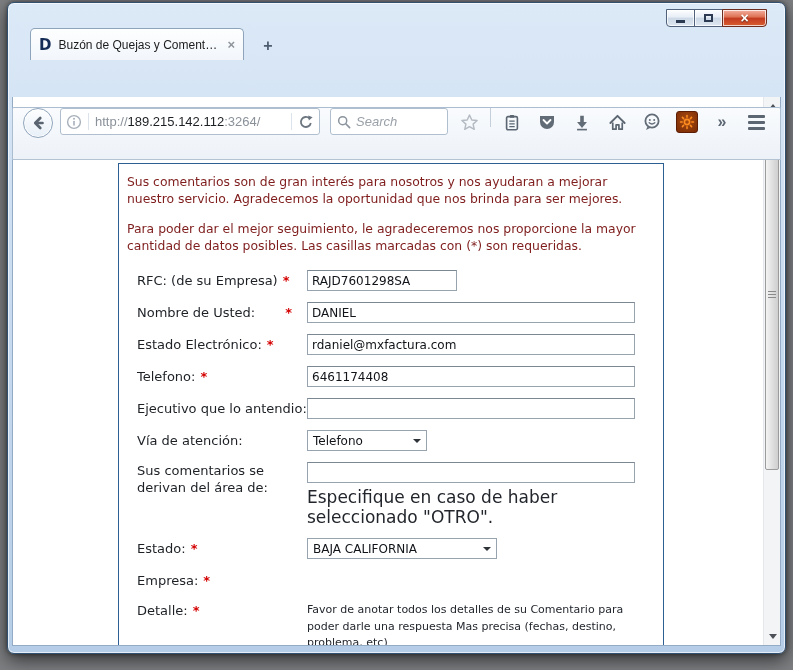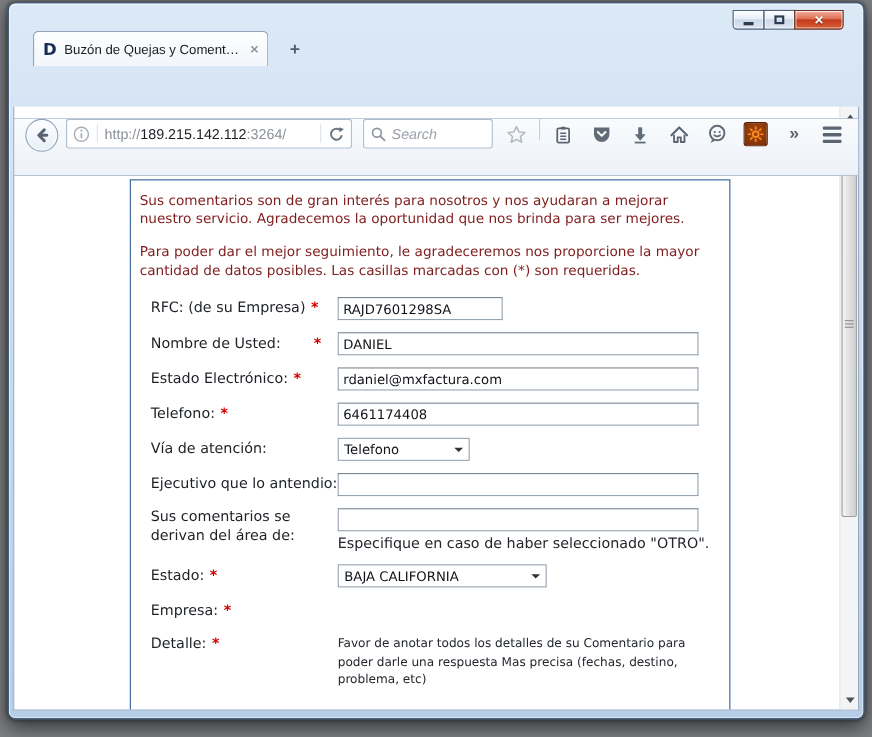--- a/index.html
+++ b/index.html
@@ -104,21 +104,21 @@
 
   .sel { position:relative; height:21px; border:1px solid #97a3af; background:#fff;
     display:flex; align-items:center; padding:0 20px 0 5px; font-size:12px; color:#101318; }
   .sel .arrow { position:absolute; right:5px; top:8px; width:0; height:0;
     border-left:4px solid transparent; border-right:4px solid transparent; border-top:4px solid #2e3338; }
   .sel.w-via { width:120px; } .sel.w-area { width:178px; } .sel.w-estado { width:190px; } .sel.w-ciudad { width:313px; }
 
   .stack { display:flex; flex-direction:column; }
   .stack .sel { margin-bottom:3px; }
   .stack input.txt { margin-bottom:4px; }
-  .helper { font-size:13px; color:#22262c; }
+  .helper { font-size:17px; color:#22262c; }
   .helper-small { font-size:11px; line-height:16.5px; color:#23272e; width:336px; }
 
   svg { display:block; }
 </style>
 </head>
 <body>
 
 <div id="window">
 
   <div class="win-controls">
@@ -287,33 +287,33 @@
           <div class="row">
             <div class="lbl">
               <span class="lbl-text">Telefono:</span>
               <span class="req">*</span>
             </div>
             <input class="txt" type="text" value="6461174408" style="">
           </div>
 
           <div class="row">
             <div class="lbl">
+              <span class="lbl-text">Ejecutivo que lo antendio:</span>
+            </div>
+            <input class="txt" type="text" value="" style="">
+          </div>
+
+          <div class="row">
+            <div class="lbl">
               <span class="lbl-text">Vía de atención:</span>
             </div>
             <div class="sel w-via">
               <span>Telefono</span>
               <span class="arrow"></span>
             </div>
-          </div>
-
-          <div class="row">
-            <div class="lbl">
-              <span class="lbl-text">Ejecutivo que lo antendio:</span>
-            </div>
-            <input class="txt" type="text" value="" style="">
           </div>
 
           <div class="row top">
             <div class="lbl">
               <span class="lbl-text">Sus comentarios se derivan del área de:</span>
             </div>
             <div class="stack">
               <input class="txt" type="text" value="" style="">
               <span class="helper">Especifique en caso de haber seleccionado "OTRO".</span>
             </div>

